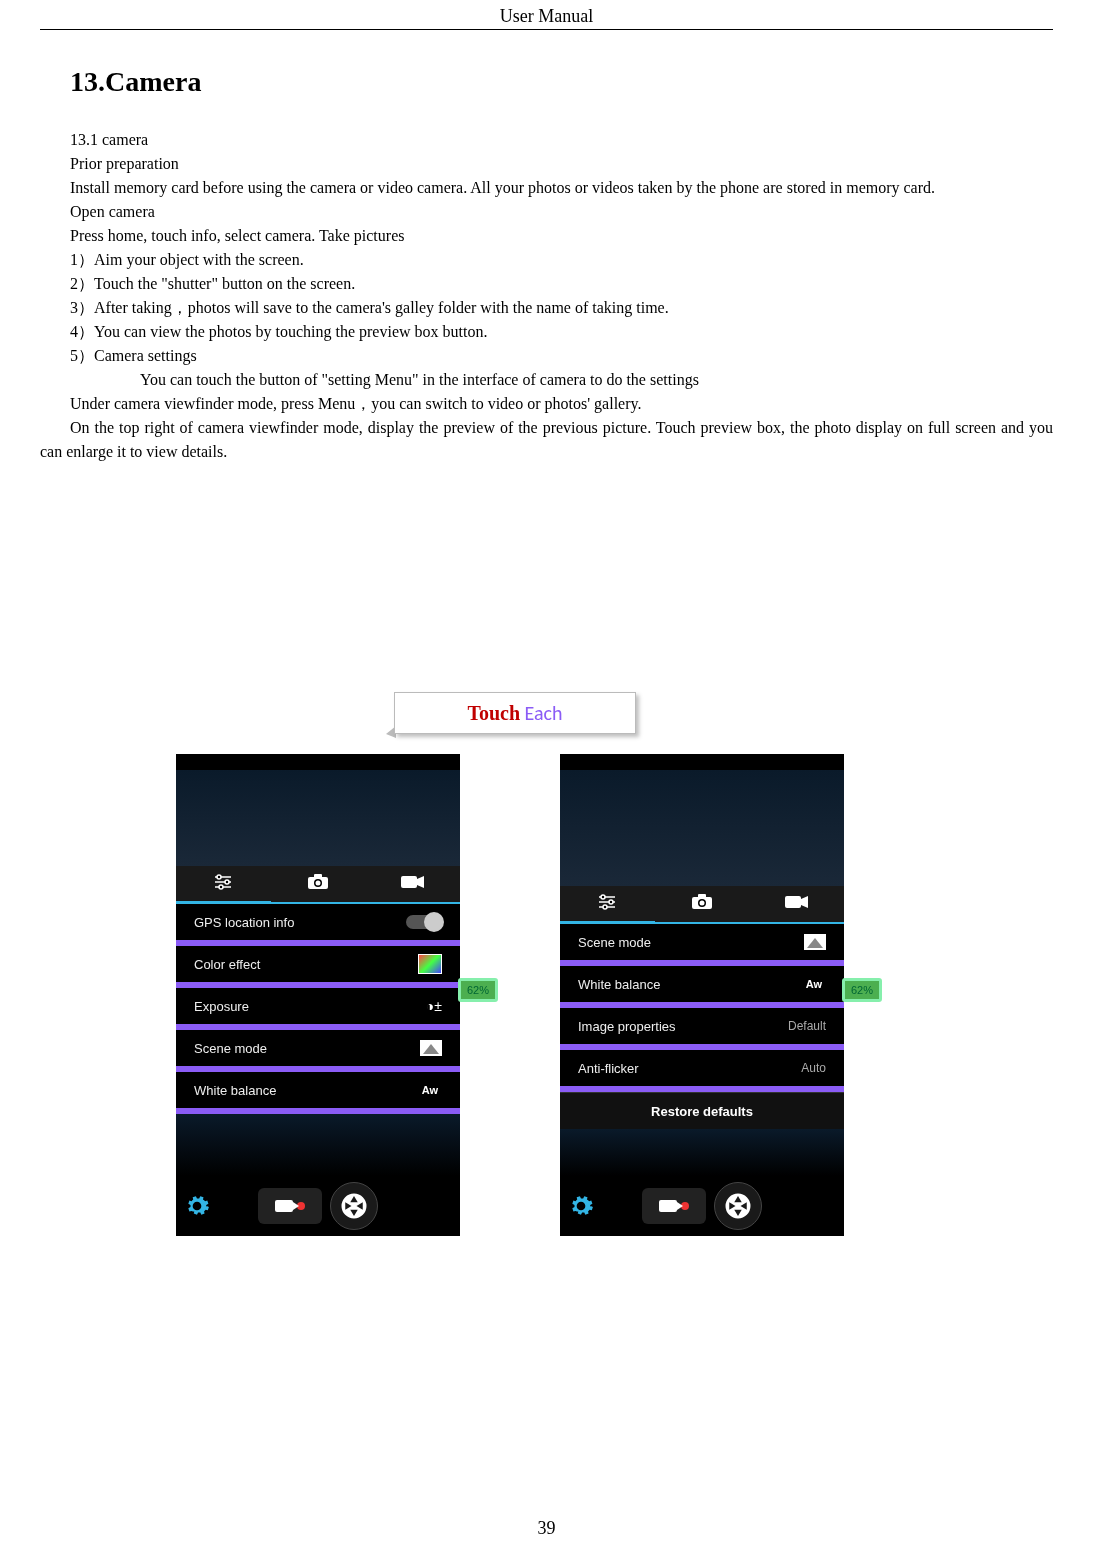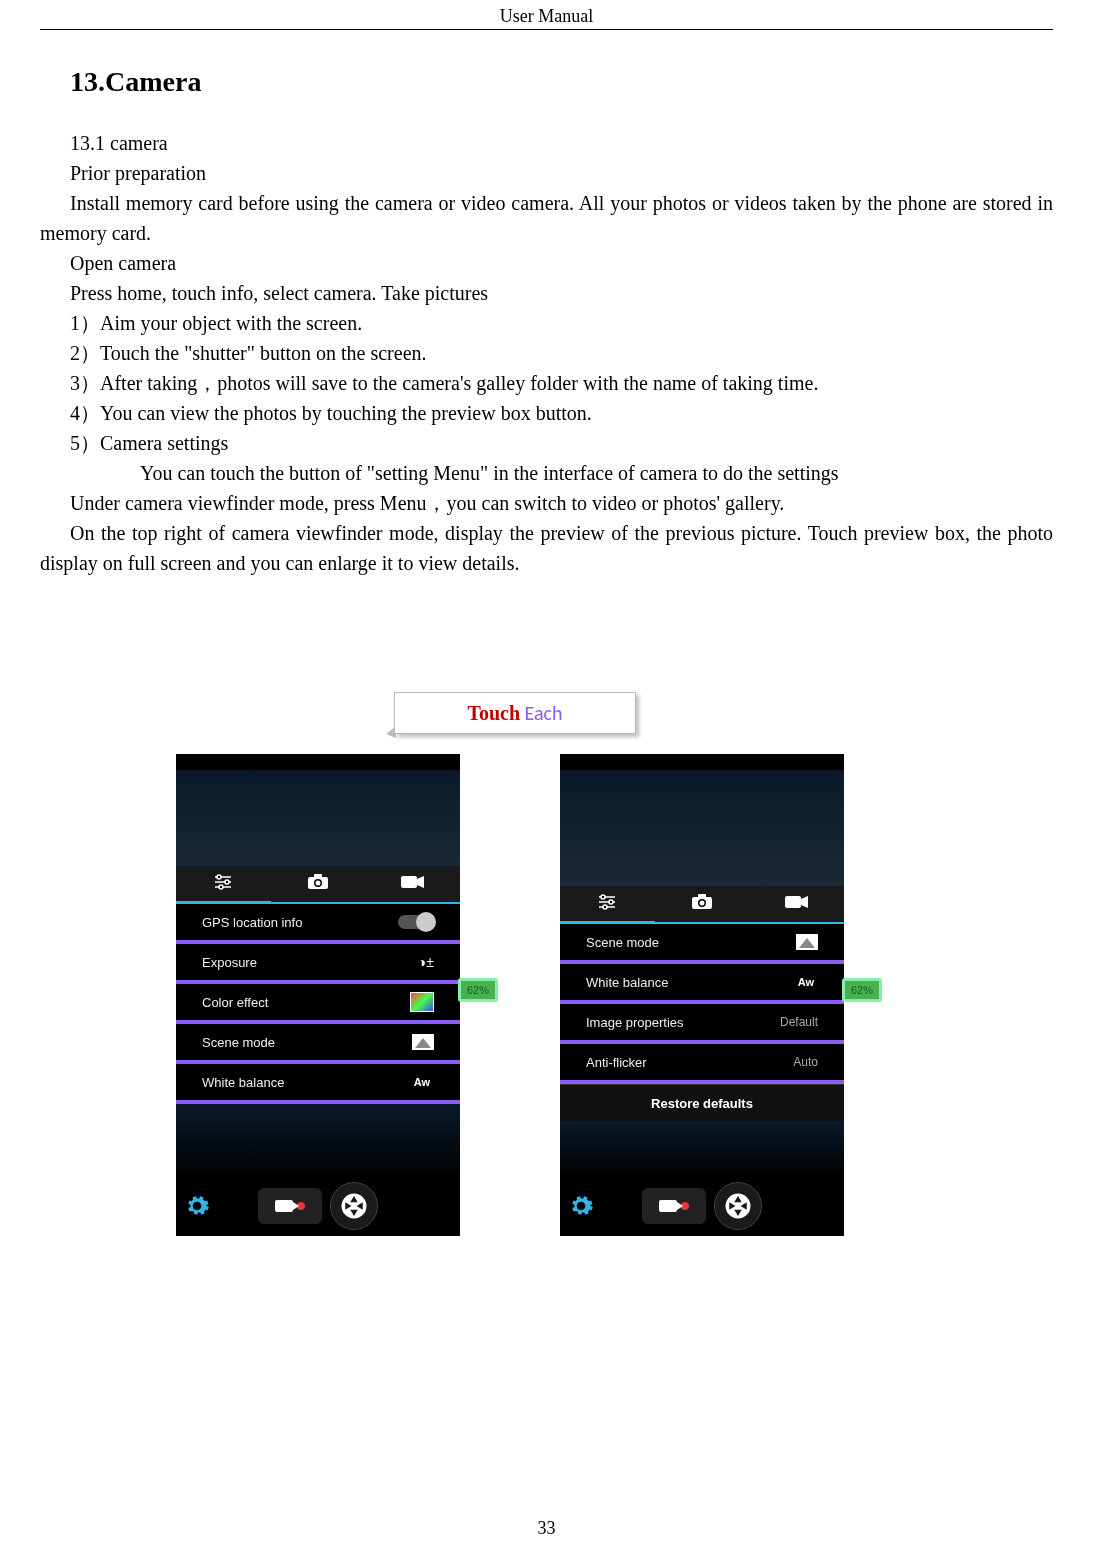--- a/index.html
+++ b/index.html
@@ -22,21 +22,21 @@
     padding-top: 6px;
     border-bottom: 1px solid #000;
     padding-bottom: 2px;
   }
   .section-title {
     font-size: 28px;
     font-weight: bold;
     margin: 36px 0 30px 30px;
   }
   .body-text {
-    font-size: 20px;
+    font-size: 16px;
     line-height: 1.5;
   }
   .indent1 { margin-left: 30px; }
   .indent2 { margin-left: 100px; }
   .justify { text-align: justify; text-justify: inter-word; }
   .callout {
     position: absolute;
     left: 394px;
     top: 692px;
     width: 240px;
@@ -93,25 +93,25 @@
     flex: 1;
     display: flex;
     align-items: center;
     justify-content: center;
     color: #fff;
   }
   .tab.active { border-bottom: 3px solid #33b5e5; margin-bottom: -2px; }
   .settings-list { background: #000; }
   .setting-row {
     height: 36px;
-    padding: 0 26px;
+    padding: 0 18px;
     display: flex;
     align-items: center;
     justify-content: space-between;
-    border-bottom: 4px solid #8b5cf6;
+    border-bottom: 6px solid #8b5cf6;
     color: #fff;
     font-family: Arial, sans-serif;
     font-size: 13px;
   }
   .setting-row .label { color: #eee; }
   .setting-row .value { color: #aaa; font-size: 12px; }
   .toggle {
     width: 36px; height: 14px; background: #555; border-radius: 7px; position: relative;
   }
   .toggle::after {
@@ -292,26 +292,26 @@
                 </svg>
             </span>
           </div>
         </div>
         <div class="settings-list">
           <div class="setting-row">
             <span class="label">GPS location info</span>
             <span class="toggle"></span>
           </div>
           <div class="setting-row">
+            <span class="label">Color effect</span>
+            <span class="color-swatch"></span>
+          </div>
+          <div class="setting-row">
             <span class="label">Exposure</span>
             <span style="color:#fff;font-size:14px;">◑±</span>
-          </div>
-          <div class="setting-row">
-            <span class="label">Color effect</span>
-            <span class="color-swatch"></span>
           </div>
           <div class="setting-row">
             <span class="label">Scene mode</span>
             <span class="scene-icon"></span>
           </div>
           <div class="setting-row">
             <span class="label">White balance</span>
             <span class="aw-icon">Aw</span>
           </div>
         </div>
@@ -416,14 +416,14 @@
               </svg>
           </div>
           <div class="spacer"></div>
           <span style="width:26px"></span>
         </div>
       </div>
       <div class="battery-badge">62%</div>
     </div>
   </div>
 
-  <div class="page-number">33</div>
+  <div class="page-number">39</div>
 </div>
 
 </body></html>

